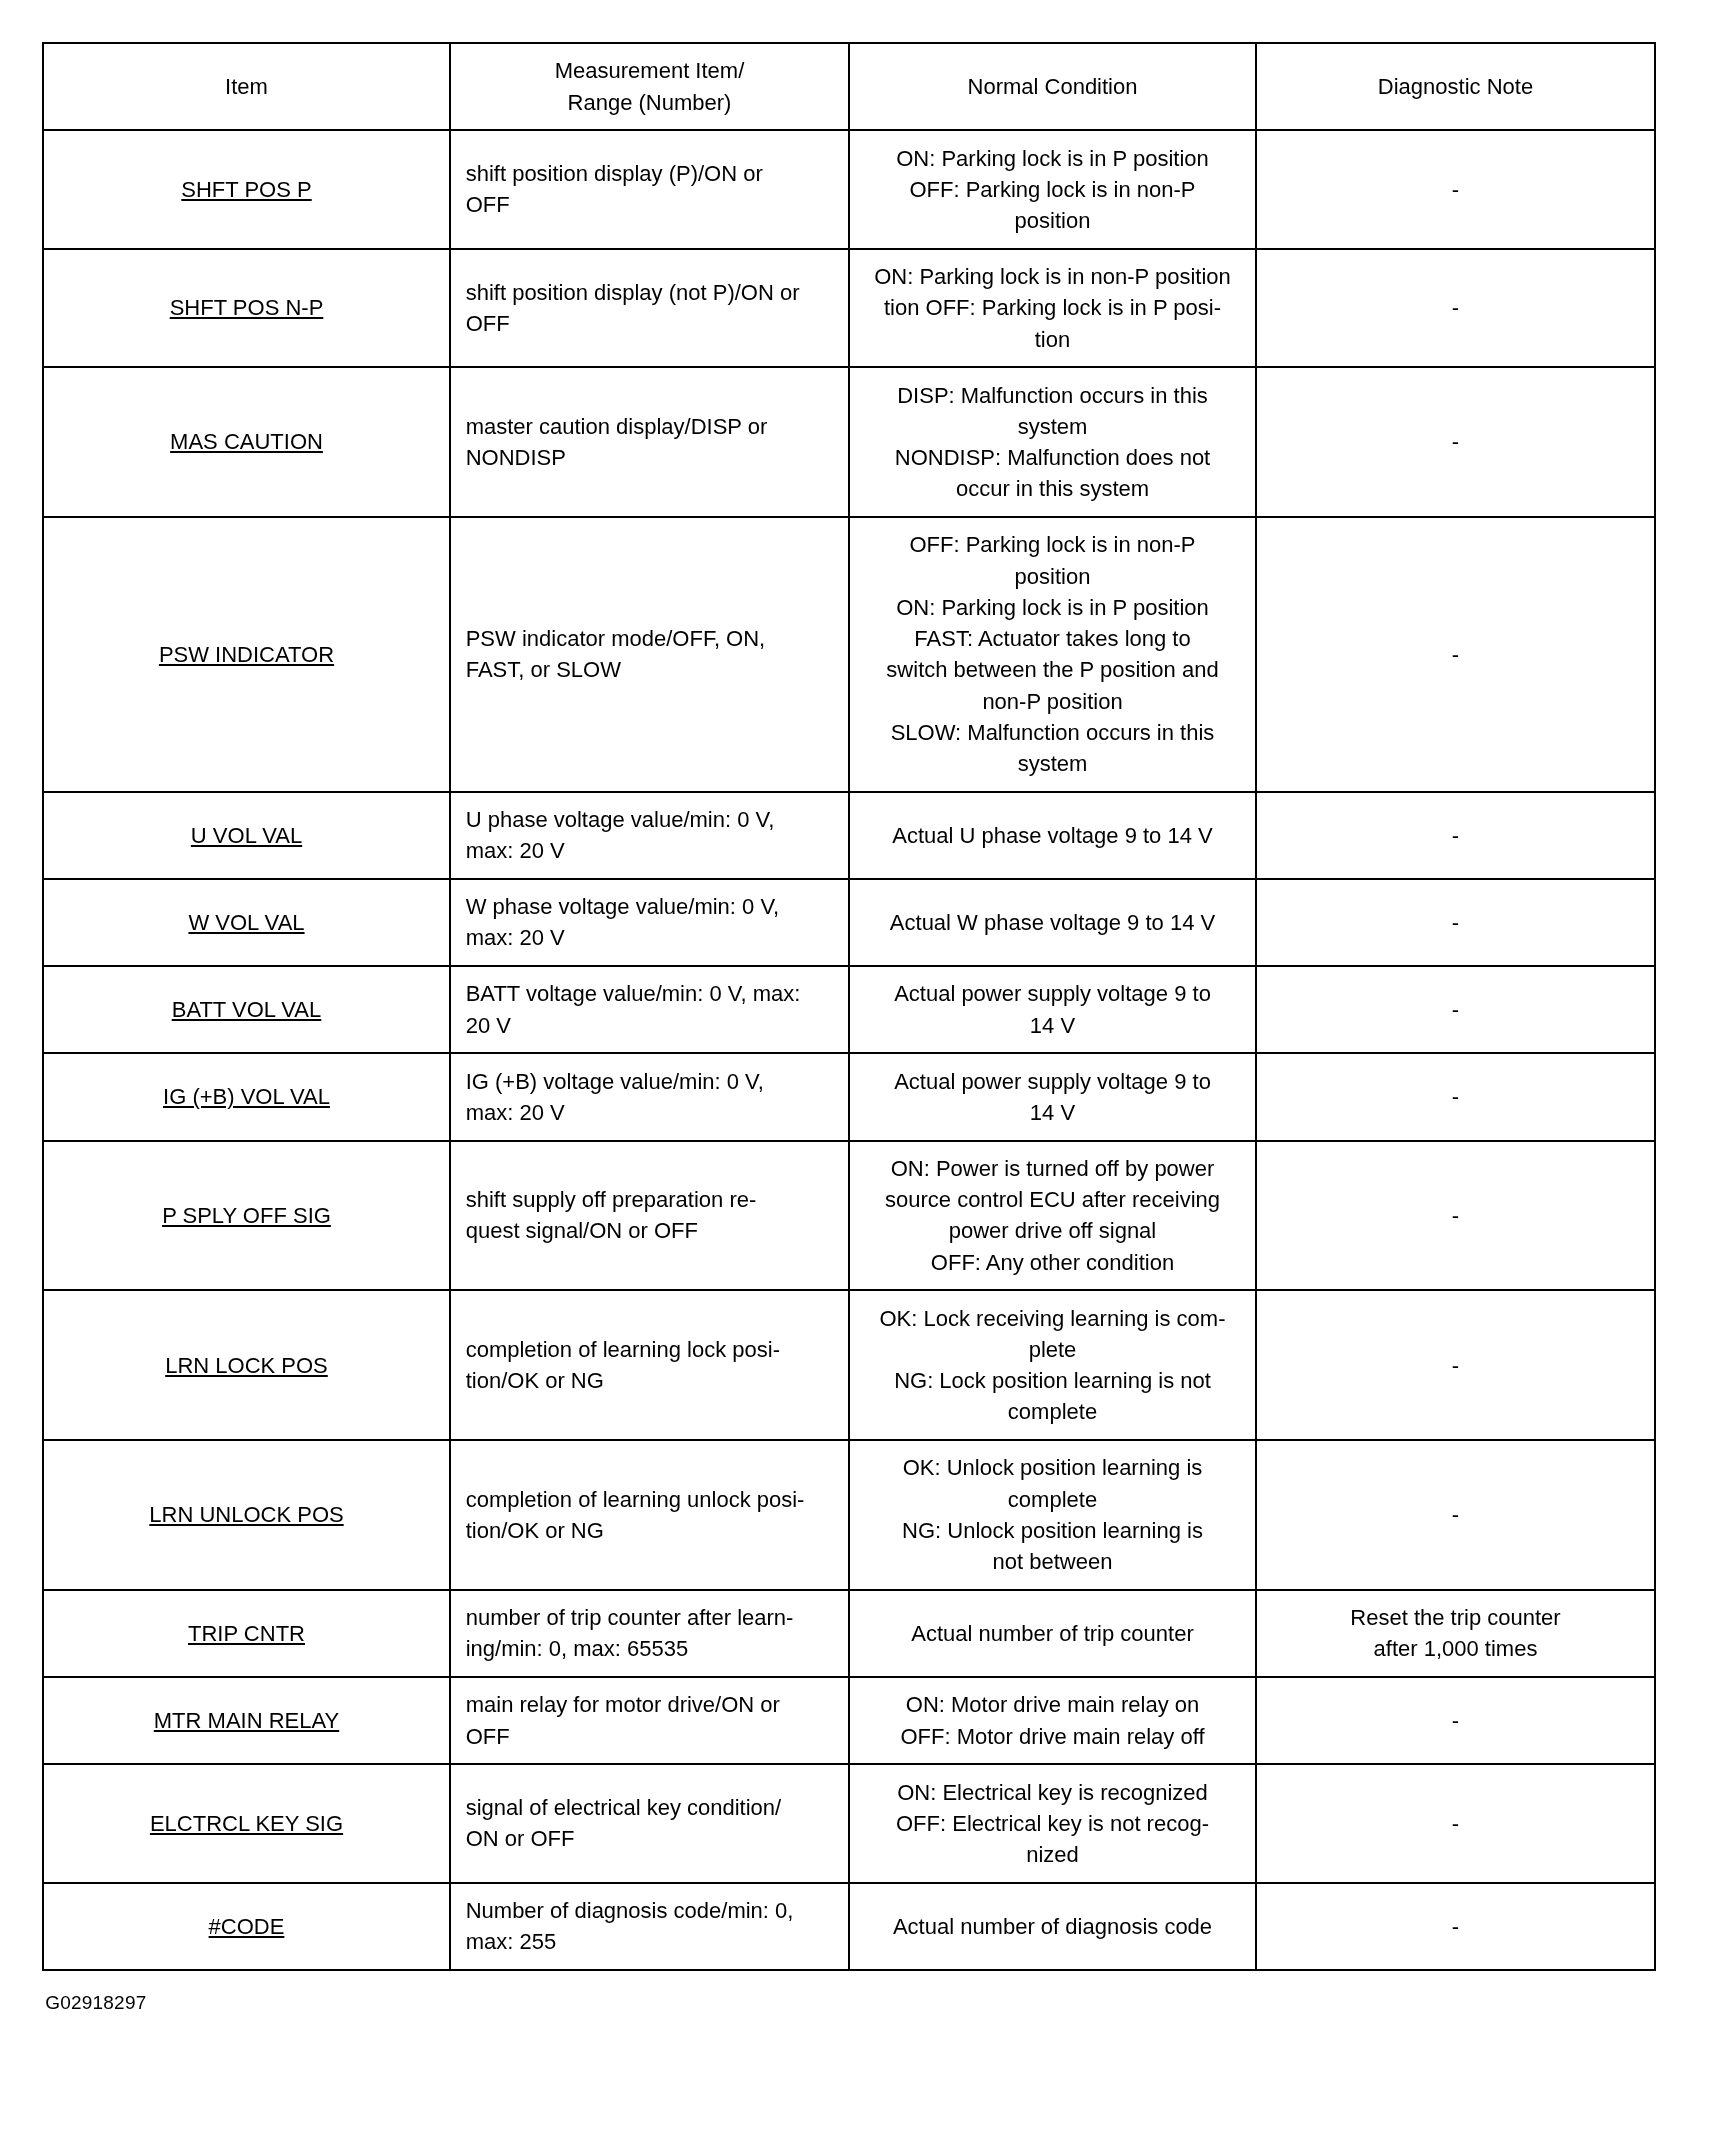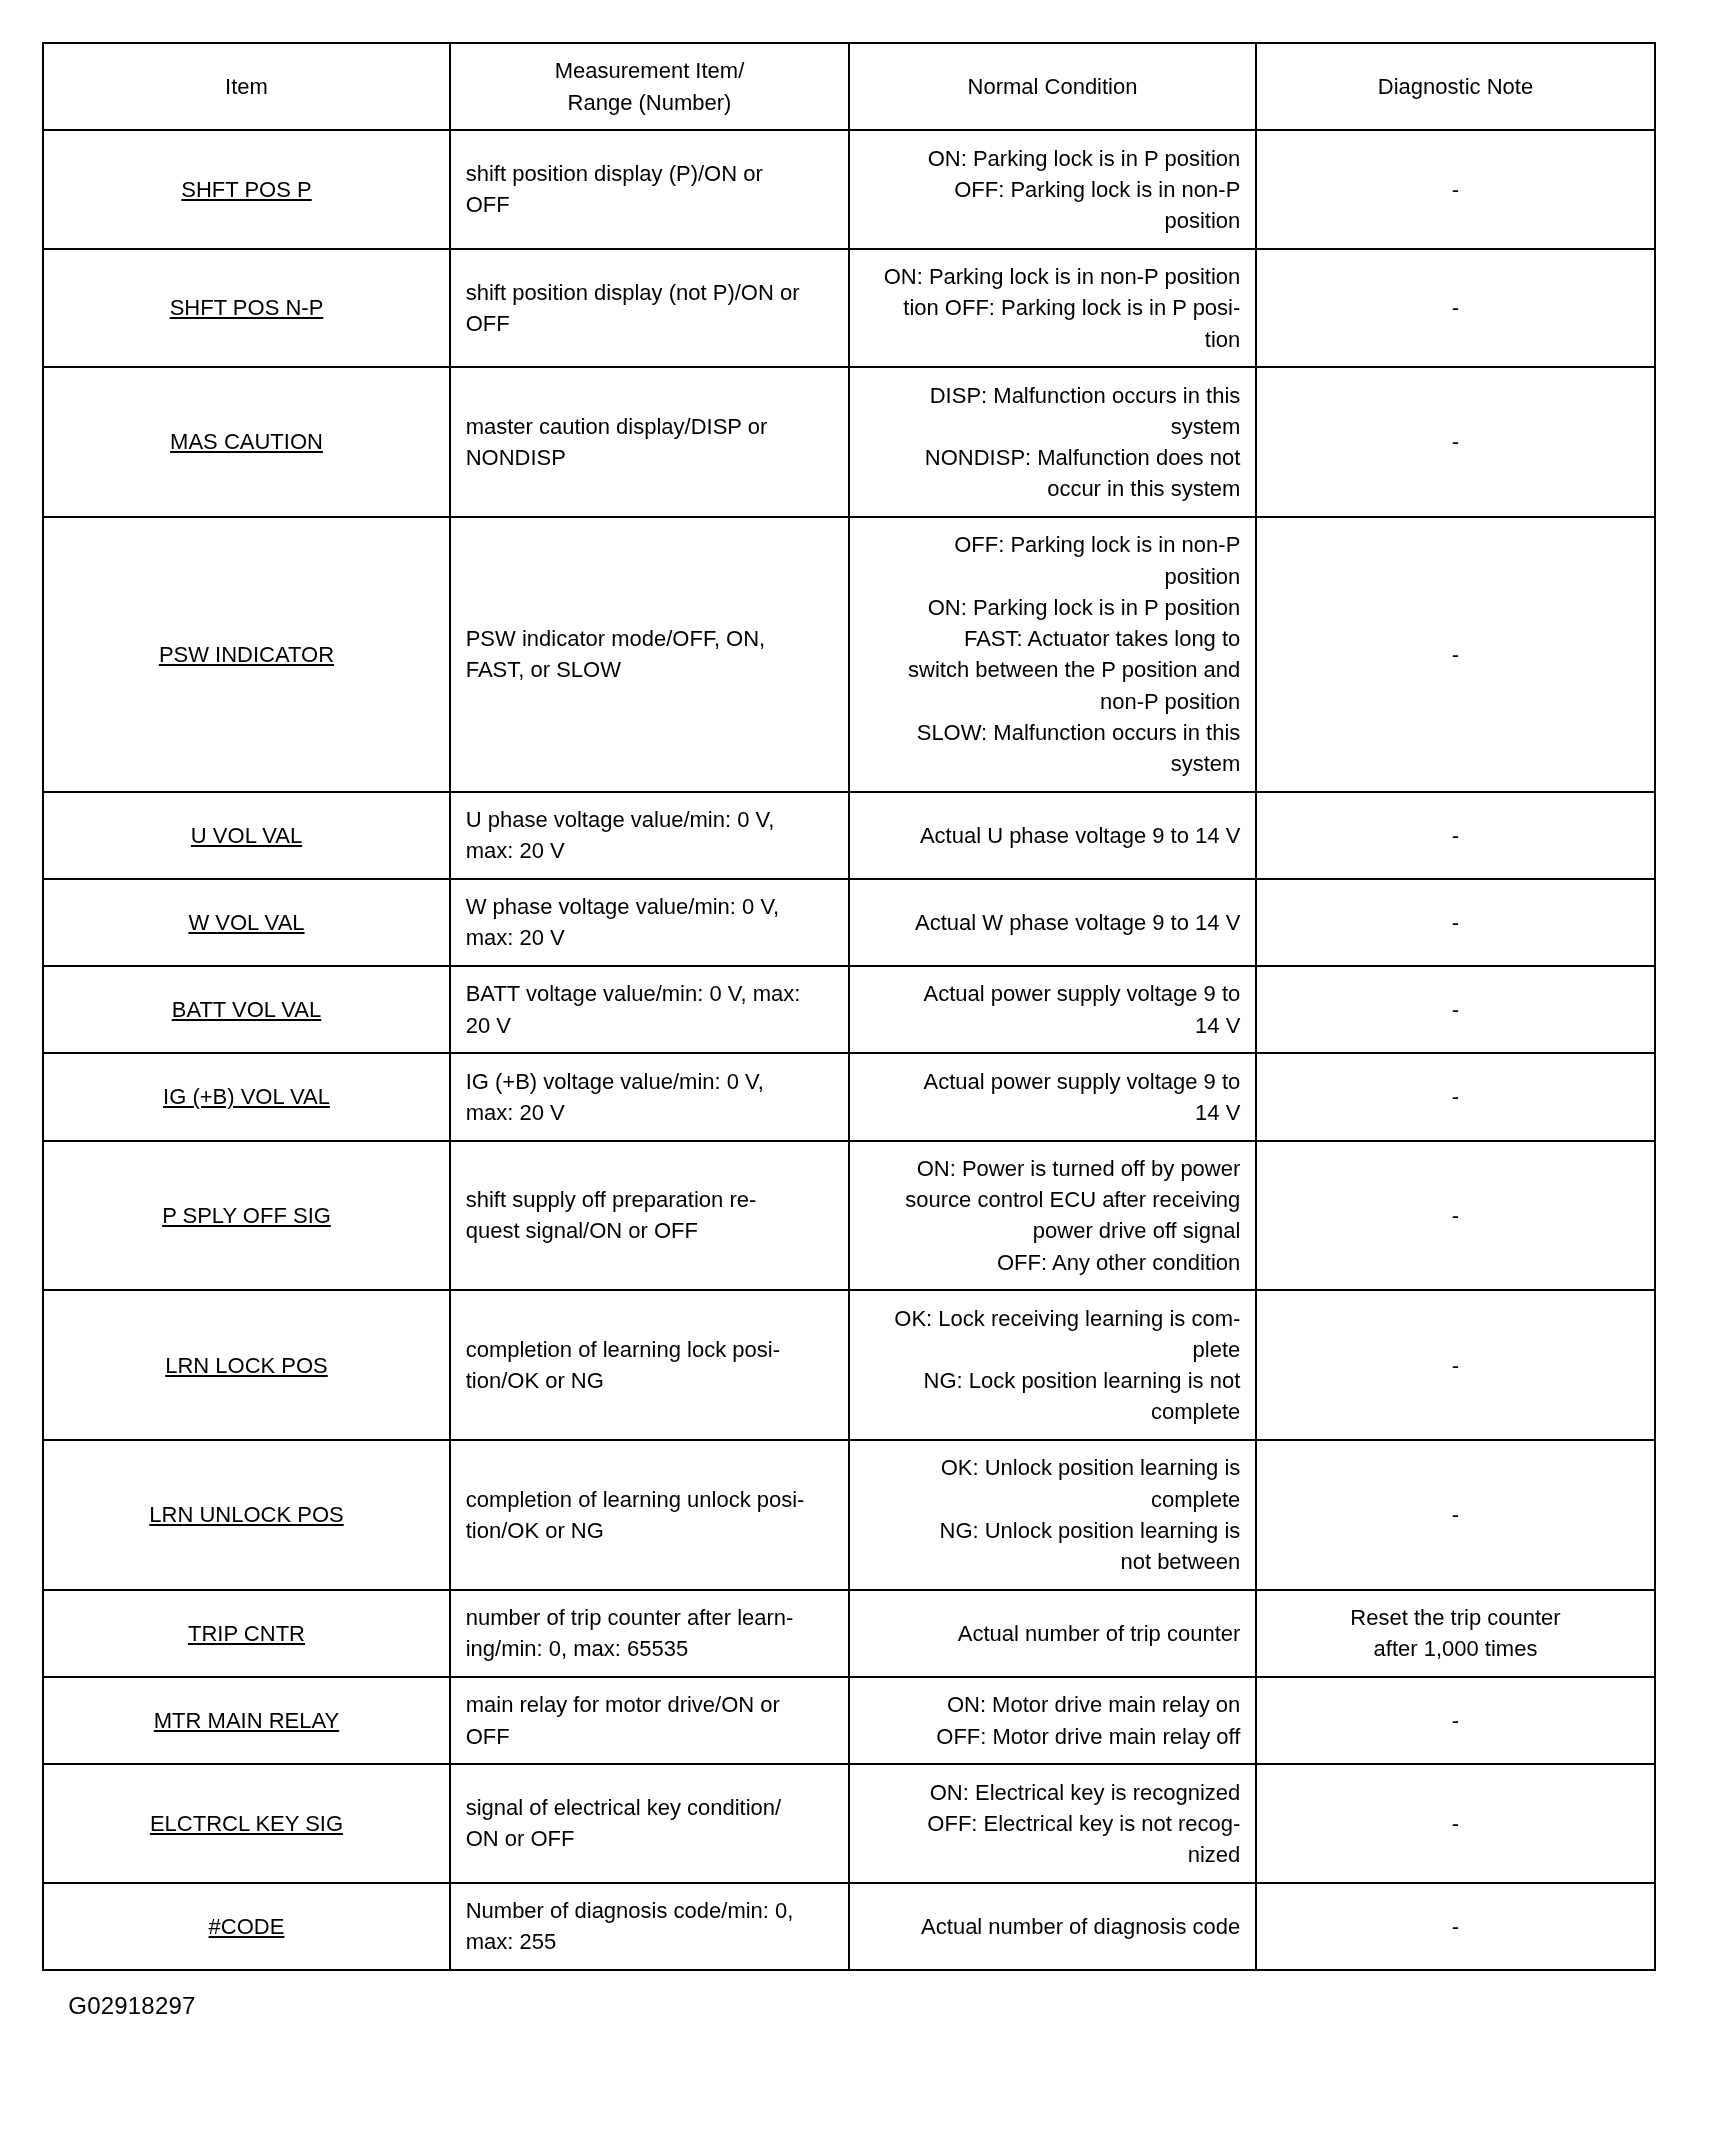--- a/index.html
+++ b/index.html
@@ -52,39 +52,38 @@
   td.item {
     text-align: center;
     padding-left: 21px;
     text-decoration: underline;
   }
   td.range {
     text-align: left;
     padding-left: 19.6px;
   }
   td.cond {
-    text-align: right;
+    text-align: center;
     padding-left: 19.6px;
   }
   td.note {
     text-align: center;
   }
   td .lines > span {
     display: block;
   }
   .dash {
     font-size: 22px;
     letter-spacing: 0;
   }
   .figcode {
     margin-top: 21px;
-    font-size: 24px;
+    font-size: 19px;
     padding-left: 3.3px;
     letter-spacing: 0.2px;
-    margin-left: 23px;
   }
 </style>
 </head>
 <body>
 
 <div class="page">
 
   <table class="datasheet">
     <colgroup>
       <col class="c1">

